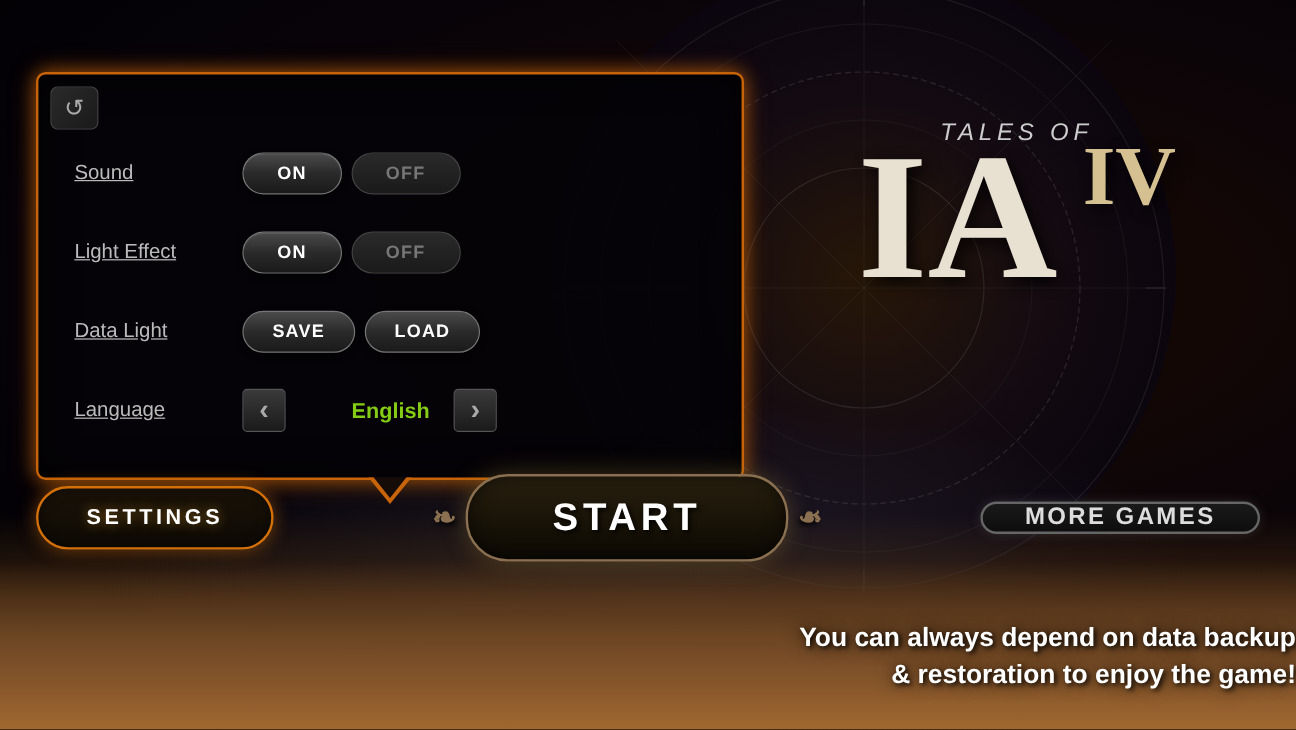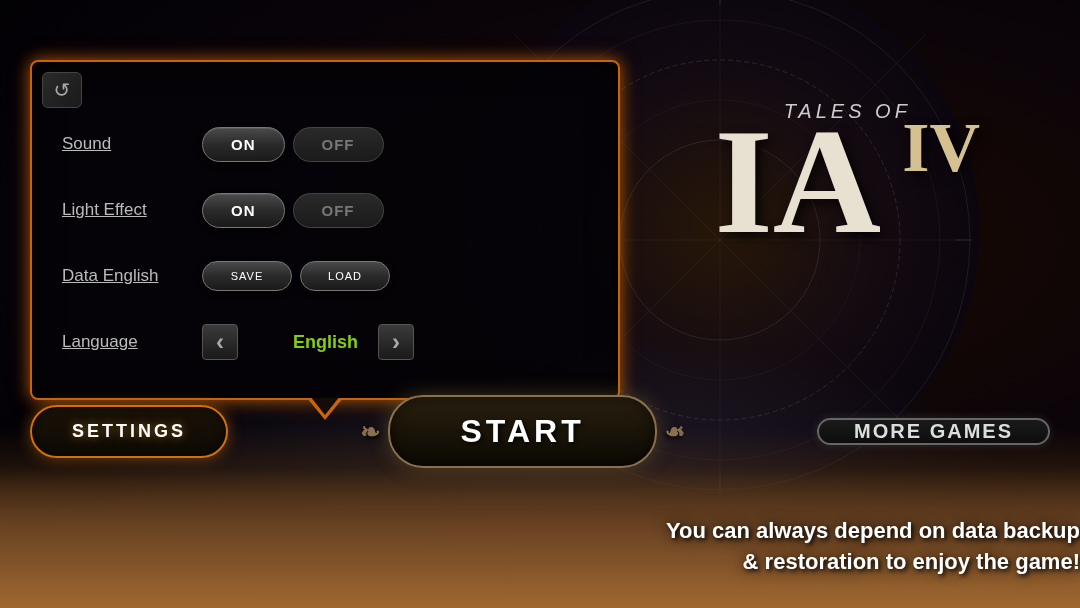--- a/index.html
+++ b/index.html
@@ -158,22 +158,22 @@
       border: 1px solid #444;
       color: #777;
     }
 
     .action-btn {
       padding: 8px 24px;
       border-radius: 22px;
       border: 1px solid #777;
       background: linear-gradient(180deg, #4a4a4a 0%, #2a2a2a 50%, #1a1a1a 100%);
       color: #fff;
-      font-size: 11px;
-      font-weight: normal;
+      font-size: 15px;
+      font-weight: bold;
       cursor: pointer;
       letter-spacing: 1px;
       min-width: 90px;
       text-align: center;
       box-shadow: 0 2px 6px rgba(0,0,0,0.6);
     }
 
     .lang-control {
       display: flex;
       align-items: center;
@@ -381,21 +381,21 @@
 
     <div class="settings-row">
       <div class="settings-label">Light Effect</div>
       <div class="btn-group">
         <button class="toggle-btn active">ON</button>
         <button class="toggle-btn inactive">OFF</button>
       </div>
     </div>
 
     <div class="settings-row">
-      <div class="settings-label">Data English</div>
+      <div class="settings-label">Data Light</div>
       <div class="btn-group">
         <button class="action-btn">SAVE</button>
         <button class="action-btn">LOAD</button>
       </div>
     </div>
 
     <div class="settings-row">
       <div class="settings-label">Language</div>
       <div class="lang-control">
         <div class="lang-arrow">

